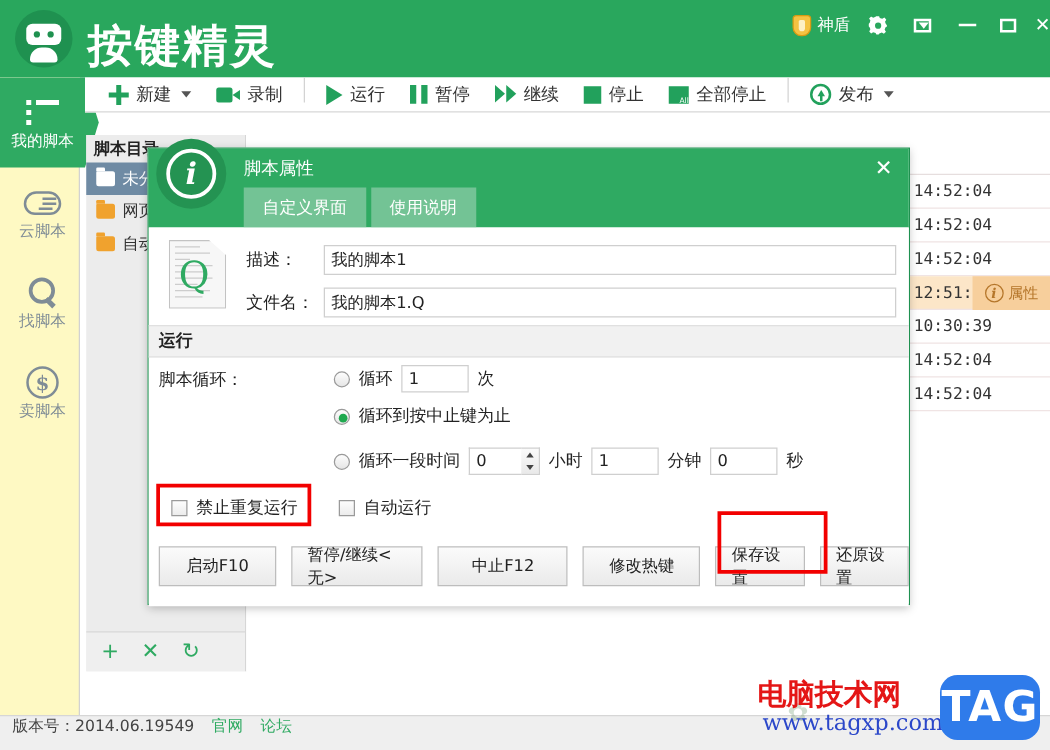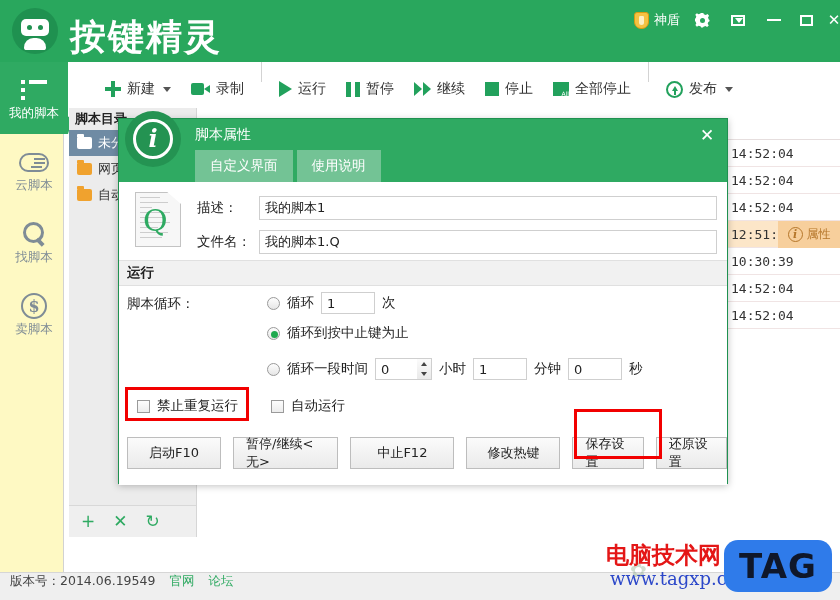--- a/index.html
+++ b/index.html
@@ -149,23 +149,23 @@
     background: currentColor;
   }
   .ico-guide::after {
     content: ""; position: absolute; left: 3px; top: 4px; width: 17px; height: 11px;
     border: 2.5px solid currentColor;
     clip-path: polygon(0 0, 76% 0, 100% 50%, 76% 100%, 0 100%);
   }
 
   
   .toolbar {
-    position: absolute; left: 68px; top: 62px; width: 772px; height: 55px;
+    position: absolute; left: 68px; top: 62px; width: 772px; height: 28px;
     background: #fff; border-bottom: 1px solid #d8d8d8;
-    display: flex; padding-left: 28px; gap: 2px;
+    display: flex; padding-left: 10px; gap: 2px;
   }
   .tb-btn {
     display: flex; align-items: center; gap: 6px; padding: 4px 9px;
     cursor: pointer; font-size: 14px; color: #333; white-space: nowrap;
   }
   .tb-sep { width: 1px; height: 20px; background: #d3d3d3; margin: 0 6px; }
   .caret {
     width: 0; height: 0; border-left: 4px solid transparent;
     border-right: 4px solid transparent; border-top: 5px solid #555; margin-left: 2px;
   }
@@ -414,22 +414,22 @@
   .wm-red {
     position: absolute; left: 6px; top: 2px; font-size: 23px; font-weight: bold;
     color: #e41616;
     font-family: Liberation Mono, monospace;
   }
   .wm-blue {
     position: absolute; left: 10px; top: 30px; font-size: 18px; color: #2b47c9;
     font-family: "DejaVu Serif", serif;
   }
   .wm-tag {
-    position: absolute; right: 6px; top: 2px; width: 108px; height: 52px;
-    background: #2f7bea; border-radius: 14px; color: #0f172a;
+    position: absolute; right: 6px; top: 2px; width: 80px; height: 52px;
+    background: #2f7bea; border-radius: 14px; color: #ffffff;
     font-size: 34px; font-weight: bold; letter-spacing: 1px;
     display: flex; align-items: center; justify-content: center;
   }
   .wm-ghost {
     position: absolute; left: 30px; top: 20px; font-size: 20px;
     color: rgba(120,160,120,.35);
   }
 </style>
 </head>
 <body>

